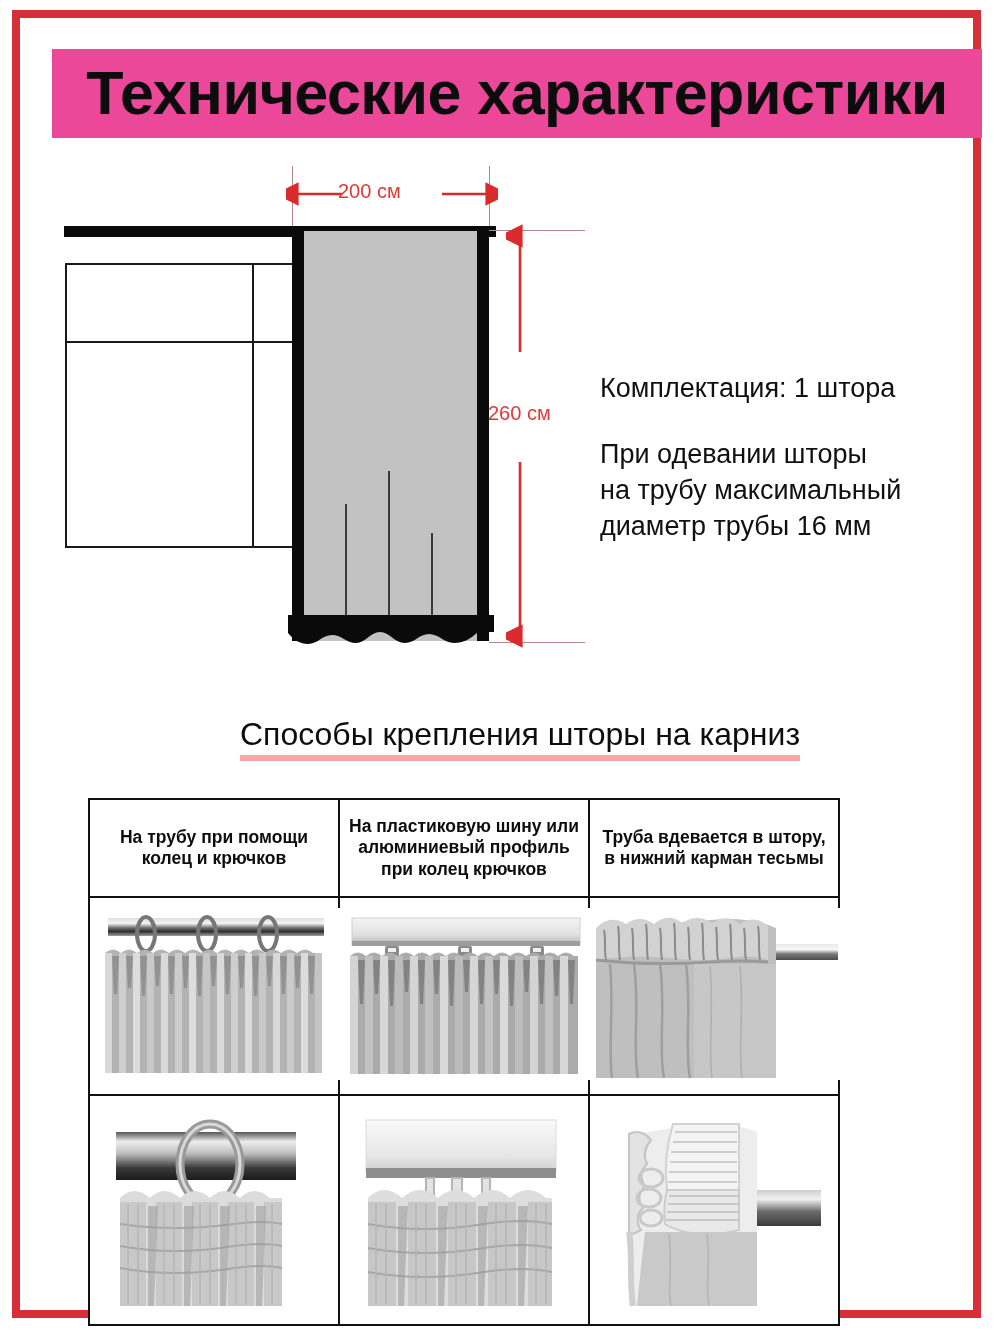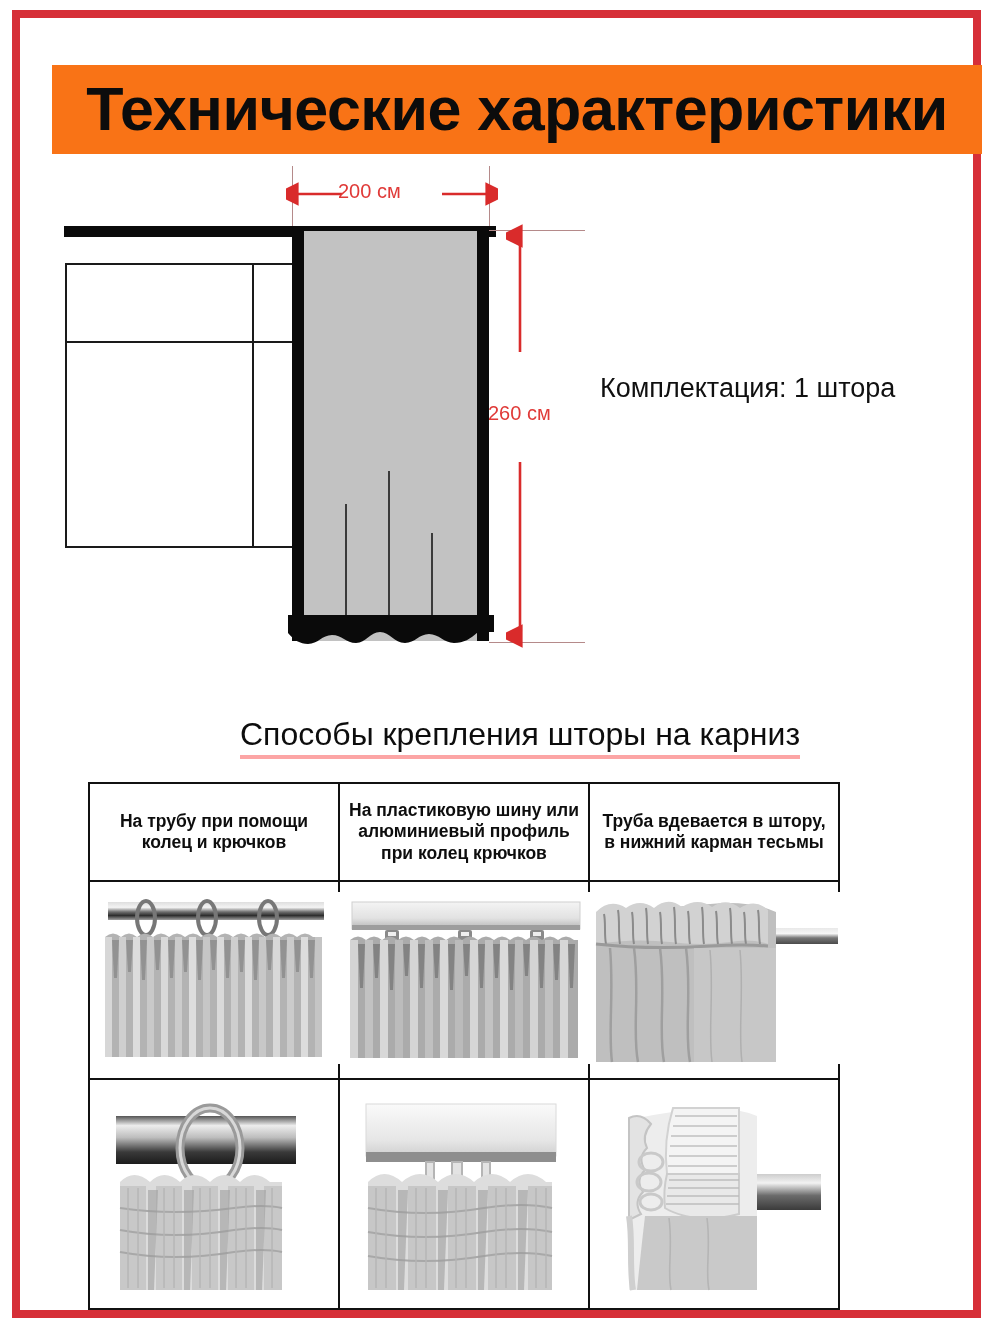--- a/index.html
+++ b/index.html
@@ -34,26 +34,25 @@
     background: #ffffff;
   }
 
   
   #title-banner {
     position: absolute;
     left: 32px;
     top: 31px;
     width: 930px;
     height: 89px;
-    background: #f97316;
+    background: #ec4899;
     display: flex;
     align-items: center;
     justify-content: center;
     overflow: hidden;
-    margin-top: 16px;
   }
   #title-text {
     font-size: 61px;
     font-weight: bold;
     color: #0c0c0c;
     letter-spacing: -0.5px;
     white-space: nowrap;
     line-height: 1;
   }
 
@@ -164,29 +163,29 @@
   #section-heading {
     position: absolute;
     left: 0;
     top: 698px;
     width: 1000px;
     text-align: center;
   }
   #section-heading span {
     font-size: 32px;
     color: #0d0d0d;
-    border-bottom: 4px solid #fca5a5;
+    border-bottom: 6px solid #fca5a5;
     padding-bottom: 3px;
   }
 
   
   #methods-table {
     position: absolute;
     left: 68px;
-    top: 764px;
+    top: 780px;
     width: 752px;
     border-collapse: collapse;
     table-layout: fixed;
   }
   #methods-table td {
     border: 2px solid #111111;
     padding: 0;
     vertical-align: middle;
     background: #ffffff;
   }
@@ -272,20 +271,23 @@
             <path d="M0,0 L9,0 L4.5,9 z" fill="#d92b2b"></path>
           </marker>
         </defs>
         <line x1="14" y1="128" x2="14" y2="12" stroke="#d92b2b" stroke-width="2.6" marker-end="url(#arwU)"></line>
         <line x1="14" y1="238" x2="14" y2="412" stroke="#d92b2b" stroke-width="2.6" marker-end="url(#arwD)"></line>
       </svg>
       <div class="dim-text" id="dim-260">260 см</div>
 
       <div id="info-block">
         <p class="info-para">Комплектация: 1 штора</p>
+        <p class="info-para">При одевании шторы
+на трубу максимальный
+диаметр трубы 16 мм</p>
       </div>
     </div>
 
     <div id="section-heading">
       <span>Способы крепления шторы на карниз</span>
     </div>
 
     <table id="methods-table">
       <tbody>
         <tr>

